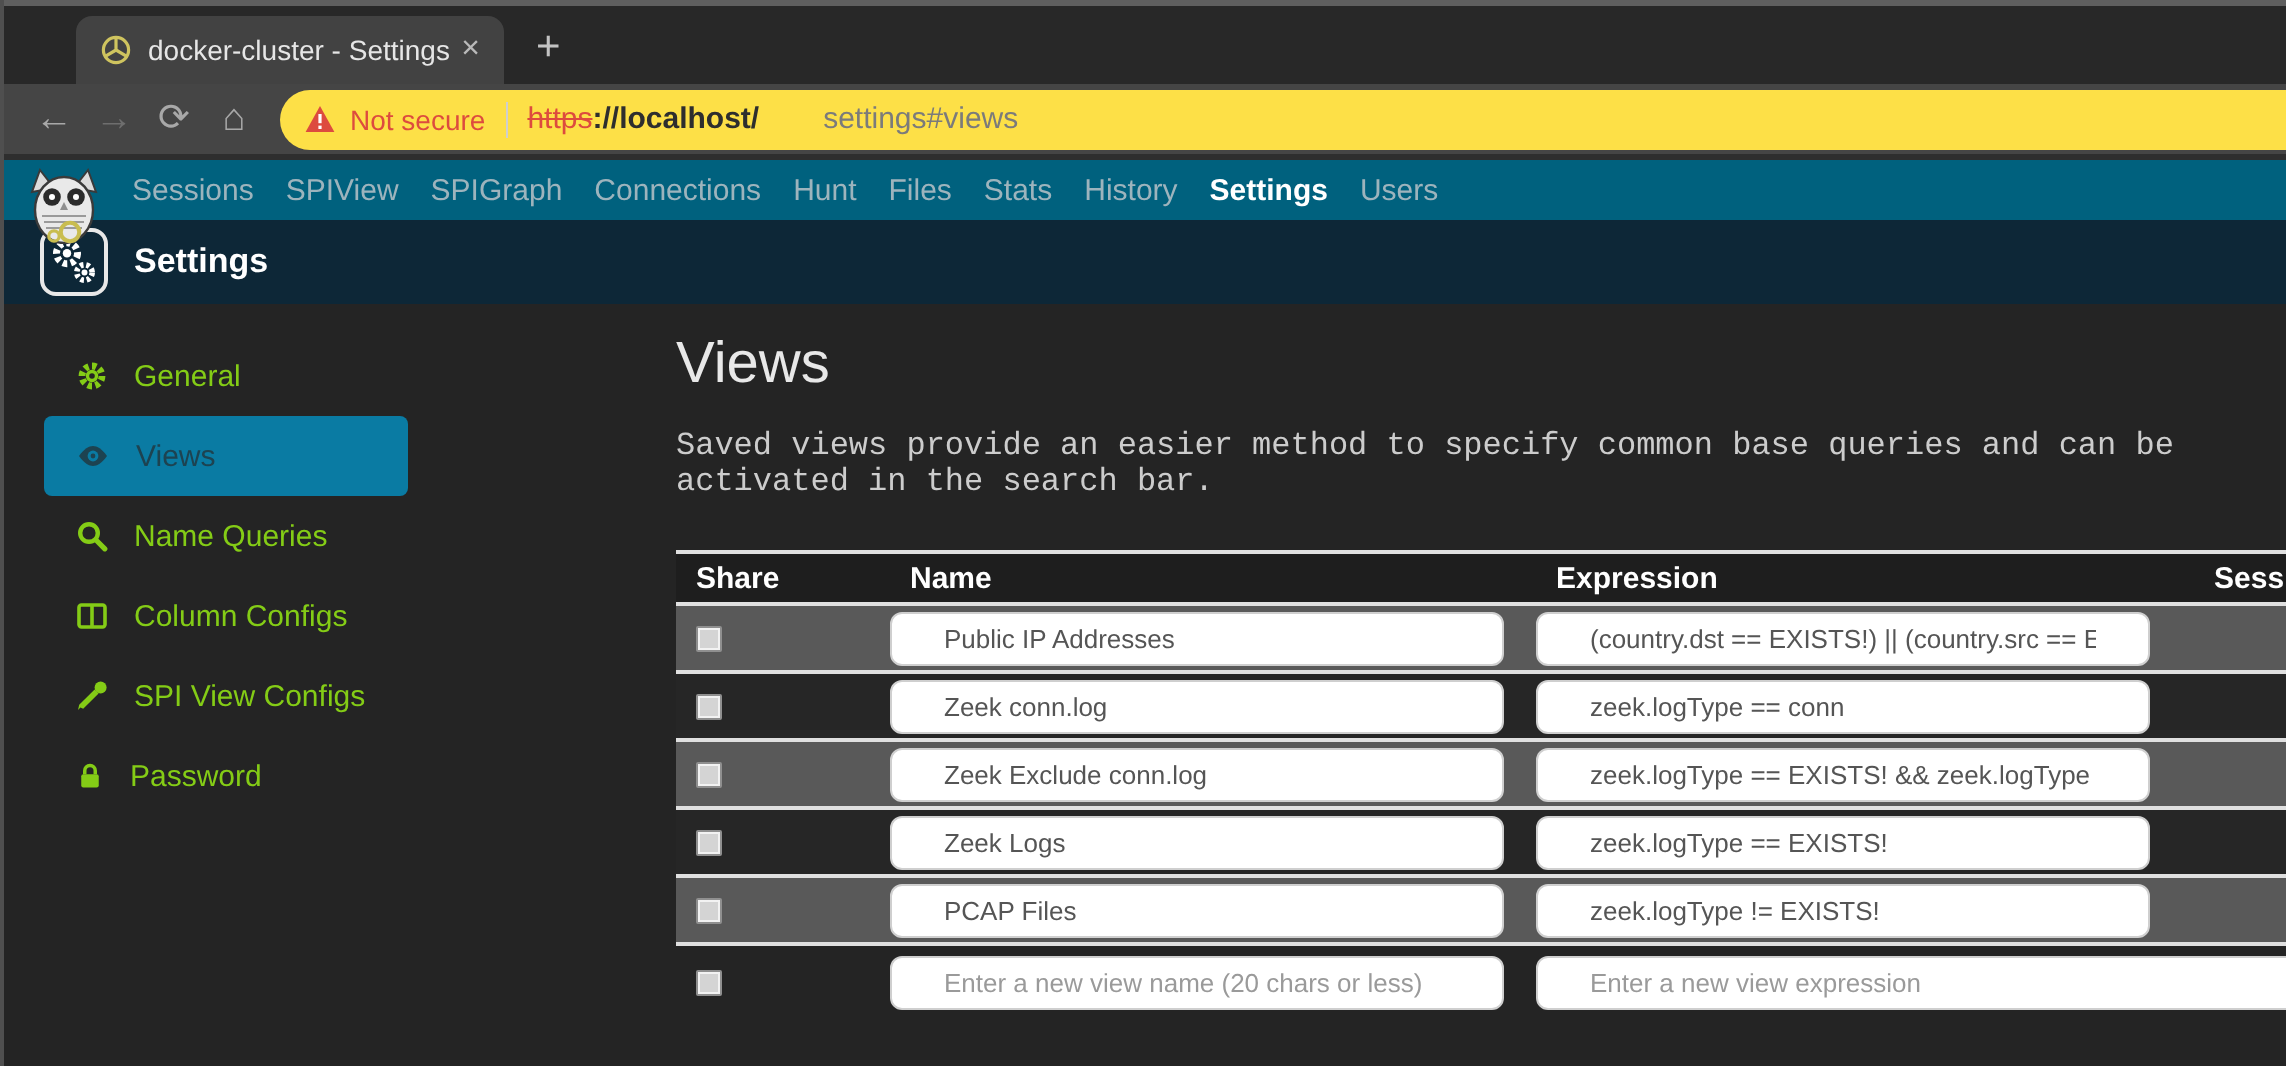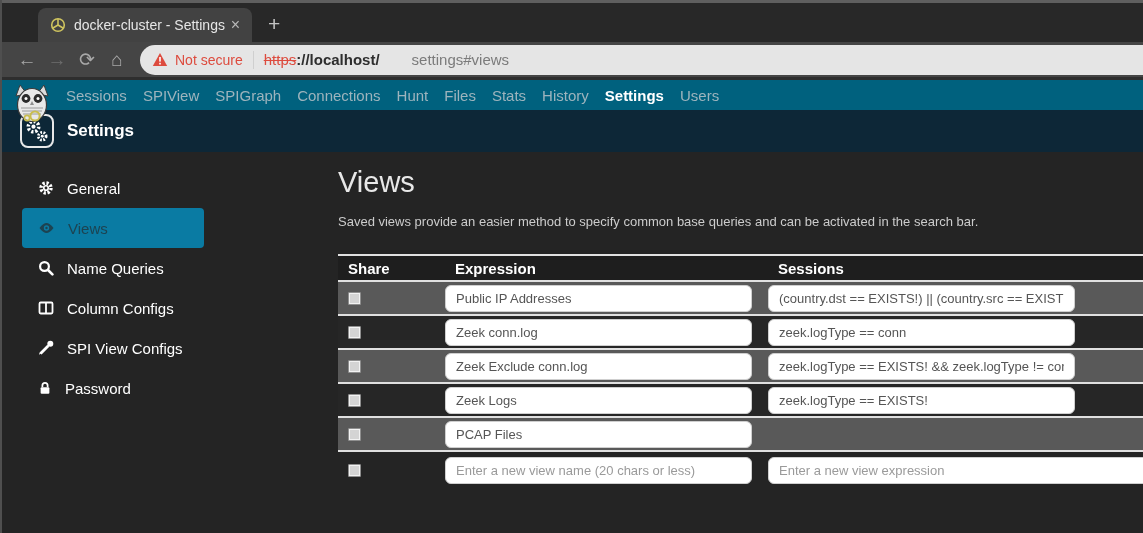--- a/index.html
+++ b/index.html
@@ -17,21 +17,21 @@
          border-radius:8px 8px 0 0; display:flex; align-items:center;
          padding:0 8px 0 12px; color:#e6e6e6; font-size:14px; }
   .tab-title { flex:1; margin-left:8px; white-space:nowrap; overflow:hidden; }
   .tab-close { color:#b9b9b9; font-size:16px; padding:0 4px; cursor:default; }
   .newtab { color:#c3c3c3; font-size:21px; margin:0 0 6px 16px; line-height:24px; }
 
   .toolbar { height:38px; background:#454545; display:flex; align-items:center;
              padding-left:10px; border-bottom:3px solid #2e2e2e; }
   .nav-btn { color:#a8a8a8; font-size:19px; width:30px; text-align:center; }
   .nav-btn.dim { color:#6e6e6e; }
-  .urlbar { flex:1; height:30px; background:#e5e5e5; border-radius:15px 0 0 15px;
+  .urlbar { flex:1; height:30px; background:#fde047; border-radius:15px 0 0 15px;
             margin-left:8px; display:flex; align-items:center; padding-left:12px;
             font-size:15px; white-space:nowrap; overflow:hidden;text-align:right; }
   .warn-tri { margin-right:7px; display:flex; }
   .not-secure { color:#dd4b3e; font-size:14px; margin-right:10px; }
   .url-div { width:1px; height:18px; background:#cfcfcf; margin-right:10px; }
   .u-https { color:#dd4b3e; text-decoration:line-through; }
   .u-host { color:#2e2e2e; font-weight:bold; }
   .u-path { color:#7b7b7b;padding-left:32px; }
 
   
@@ -43,44 +43,44 @@
             padding-left:18px; }
   .app-icon { width:34px; height:34px; border:2px solid #e8e8e8; border-radius:8px;
               display:flex; align-items:center; justify-content:center; }
   .sub-title { color:#fff; font-weight:bold; font-size:17px; margin-left:13px; }
   .owl { position:absolute; left:12px; top:84px; z-index:5; }
 
   
   .content { display:flex; height:378px; }
   .sidebar { width:336px; flex:none; padding-top:16px; }
   .side-item { width:182px; height:40px; margin-left:20px; display:flex;
-               align-items:center; padding-left:16px; gap:13px; color:#ffffff;
+               align-items:center; padding-left:16px; gap:13px; color:#84cc16;
                font-size:15px; border-radius:4px; }
   .side-item svg { flex:none; }
   .side-item.active { background:#0a7ba3; color:#1d4351; }
   .main { flex:1; min-width:0; padding-top:14px; }
   .main h1 { font-size:29px; font-weight:400; color:#e8e8e8; }
-  .main .desc { margin-top:15px; font-size:13px; color:#cccccc; }
+  .main .desc { margin-top:15px; font-size:16px; color:#cccccc;font-family:Liberation Mono, monospace; }
 
   
   .vtable { margin-top:25px; width:1200px; }
   .vrow { display:grid; grid-template-columns:107px 323px 329px 441px;
           align-items:center; }
   .vhead { height:28px; background:#1e1e1e; border-top:2px solid #e0e0e0;
            border-bottom:2px solid #e0e0e0; font-weight:bold; font-size:15px;
            color:#ffffff; }
   .vhead > div { padding-left:10px; white-space:nowrap; }
   .vdata { height:34px; border-bottom:2px solid #e0e0e0; }
   .vdata.odd { background:#595959; }
   .vdata.even { background:#262626; }
   .vdata.newrow { background:transparent; border-bottom:none; height:36px; }
   .cb { width:13px; height:13px; background:#d4d4d4; border:1px solid #8f8f8f;
         border-radius:1px; margin-left:10px; box-shadow:inset 0 0 0 1px #f2f2f2; }
   .vtext { width:307px; height:27px; background:#fff; border:1px solid #cfcfcf;
-           border-radius:6px; padding:0 10px; font-size:13px; color:#555;
+           border-radius:6px; padding:0 26px; font-size:13px; color:#555;
            font-family:"Liberation Sans","DejaVu Sans",sans-serif; outline:none; }
   .vtext::placeholder { color:#9a9a9a; }
   .vtext.wide { width:450px; }
 </style>
 </head>
 <body>
 
 <div class="tabstrip">
   <div class="tab">
     <span style="display:flex">
@@ -225,20 +225,21 @@
 
   </div>
 
   <div class="main">
     <h1>Views</h1>
     <p class="desc">Saved views provide an easier method to specify common base queries and can be activated in the search bar.</p>
 
     <div class="vtable">
       <div class="vrow vhead">
         <div>Share</div>
+        <div>Name</div>
         <div>Expression</div>
         <div>Sessions</div>
       </div>
 
       <div class="vrow vdata odd">
         <div>
             <div class="cb"></div>
           </div>
         <div><input class="vtext" value="Public IP Addresses" style=""></div>
         <div><input class="vtext" value="(country.dst == EXISTS!) || (country.src == EXISTS!)" style=""></div>
@@ -270,20 +271,21 @@
         <div><input class="vtext" value="Zeek Logs" style=""></div>
         <div><input class="vtext" value="zeek.logType == EXISTS!" style=""></div>
         <div></div>
       </div>
 
       <div class="vrow vdata odd">
         <div>
             <div class="cb"></div>
           </div>
         <div><input class="vtext" value="PCAP Files" style=""></div>
+        <div><input class="vtext" value="zeek.logType != EXISTS!" style=""></div>
         <div></div>
       </div>
 
       <div class="vrow vdata newrow">
         <div>
             <div class="cb"></div>
           </div>
         <div><input class="vtext" placeholder="Enter a new view name (20 chars or less)" style=""></div>
         <div><input class="vtext wide" placeholder="Enter a new view expression" style=""></div>
         <div></div>

